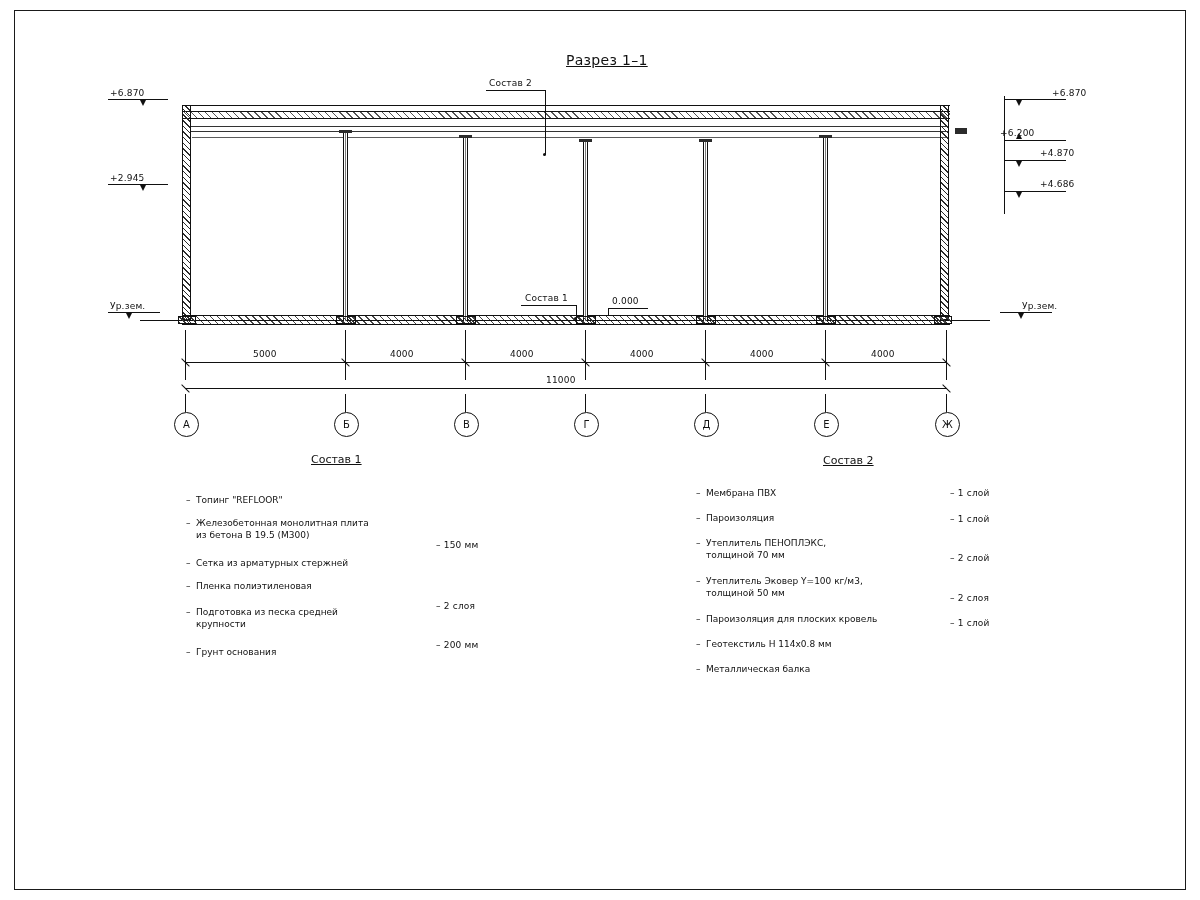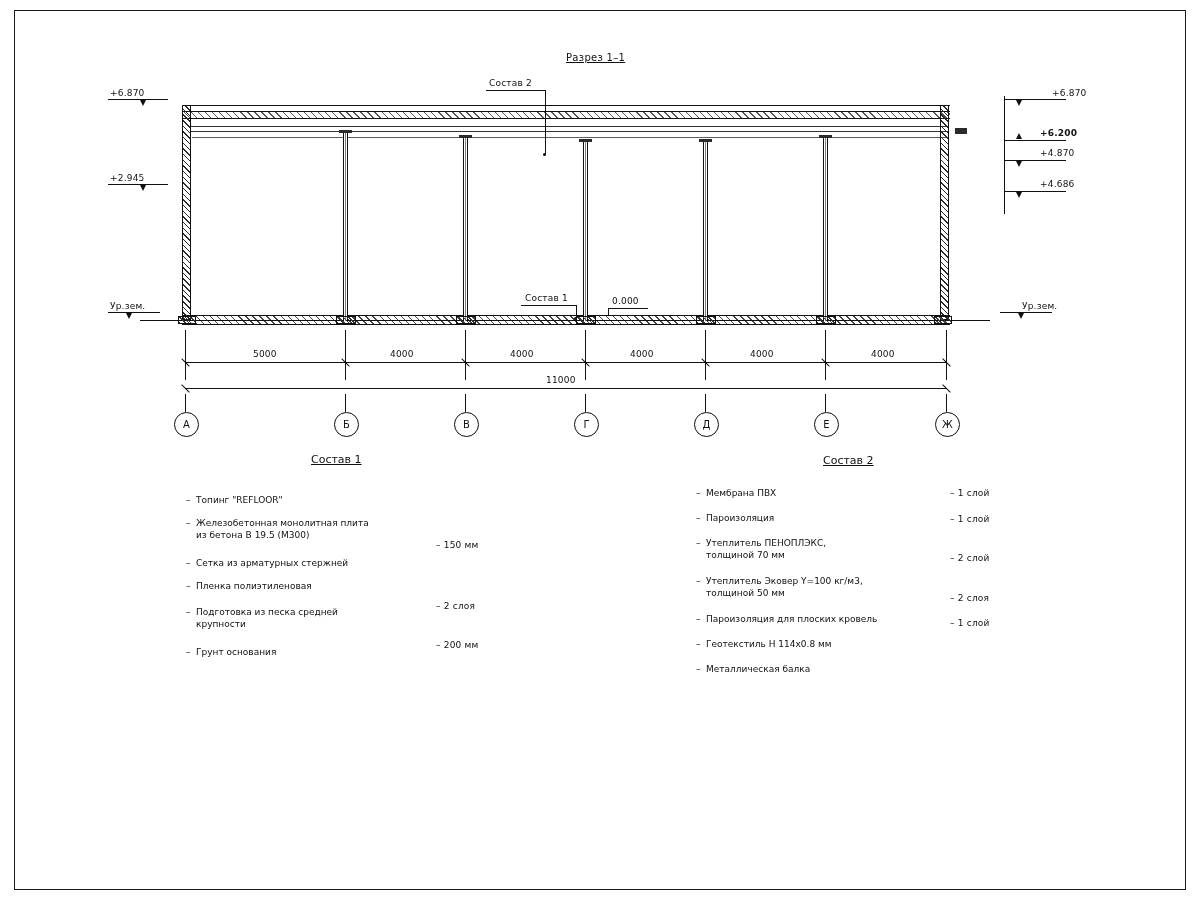--- a/index.html
+++ b/index.html
@@ -28,21 +28,21 @@
   }
   .lbl {
     position: absolute;
     font-size: 9px;
     color: #111;
     white-space: nowrap;
     letter-spacing: .2px;
   }
   .title {
     position: absolute;
-    font-size: 10px;
+    font-size: 14px;
     color: #111;
     white-space: nowrap;
     text-decoration: underline;
     letter-spacing: .3px;
   }
   .line { position: absolute; background: #111; }
   .h1 { height: 1px; }
   .v1 { width: 1px; }
   .thin { background: #333; }
 
@@ -209,21 +209,21 @@
     <div class="lbl" style="left:110px; top:301px;">Ур.зем.</div>
     <div class="line h1" style="left:108px; top:312px; width:52px;"></div>
     <div class="arrowdown" style="left:126px; top:313px;"></div>
 
     <div class="line v1" style="left:1004px; top:96px; height:118px;"></div>
 
     <div class="lbl" style="left:1052px; top:88px;">+6.870</div>
     <div class="line h1" style="left:1004px; top:99px; width:62px;"></div>
     <div class="arrowdown" style="left:1016px; top:100px;"></div>
 
-    <div class="lbl" style="left:1040px; top:128px;font-weight:bold;">+6.200</div>
+    <div class="lbl" style="left:1000px; top:128px;">+6.200</div>
     <div class="line h1" style="left:1004px; top:140px; width:62px;"></div>
     <div class="arrowup" style="left:1016px; top:133px;"></div>
 
     <div class="lbl" style="left:1040px; top:148px;">+4.870</div>
     <div class="line h1" style="left:1004px; top:160px; width:62px;"></div>
     <div class="arrowdown" style="left:1016px; top:161px;"></div>
 
     <div class="lbl" style="left:1040px; top:179px;">+4.686</div>
     <div class="line h1" style="left:1004px; top:191px; width:62px;"></div>
     <div class="arrowdown" style="left:1016px; top:192px;"></div>

